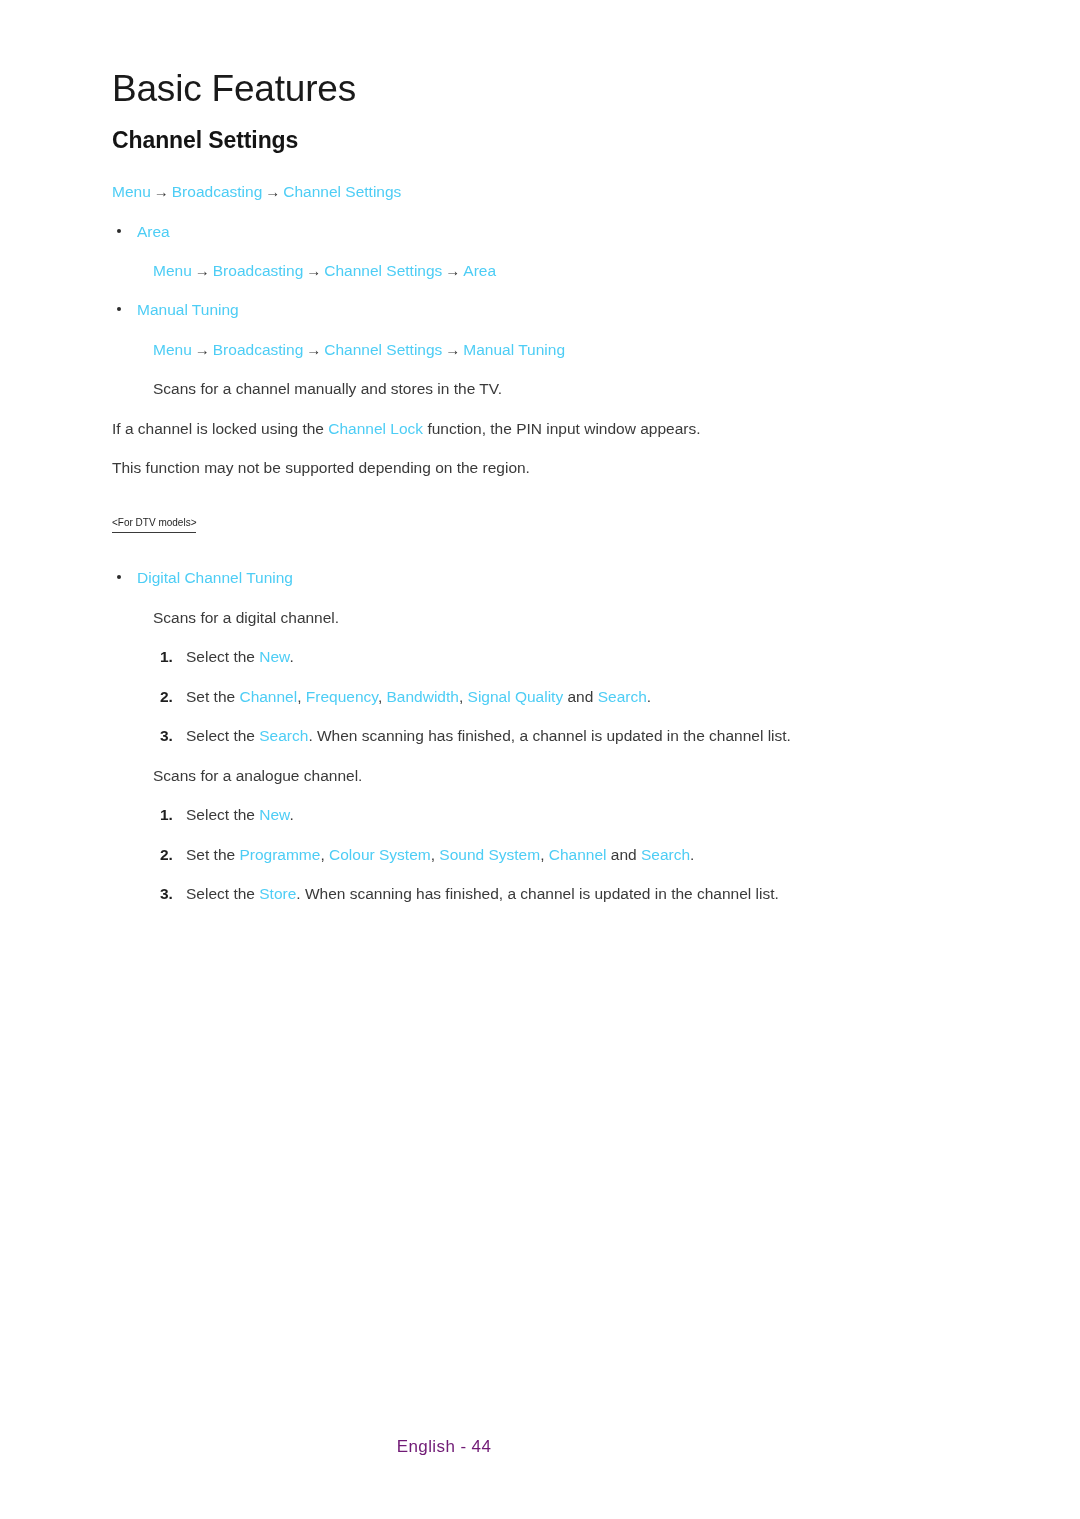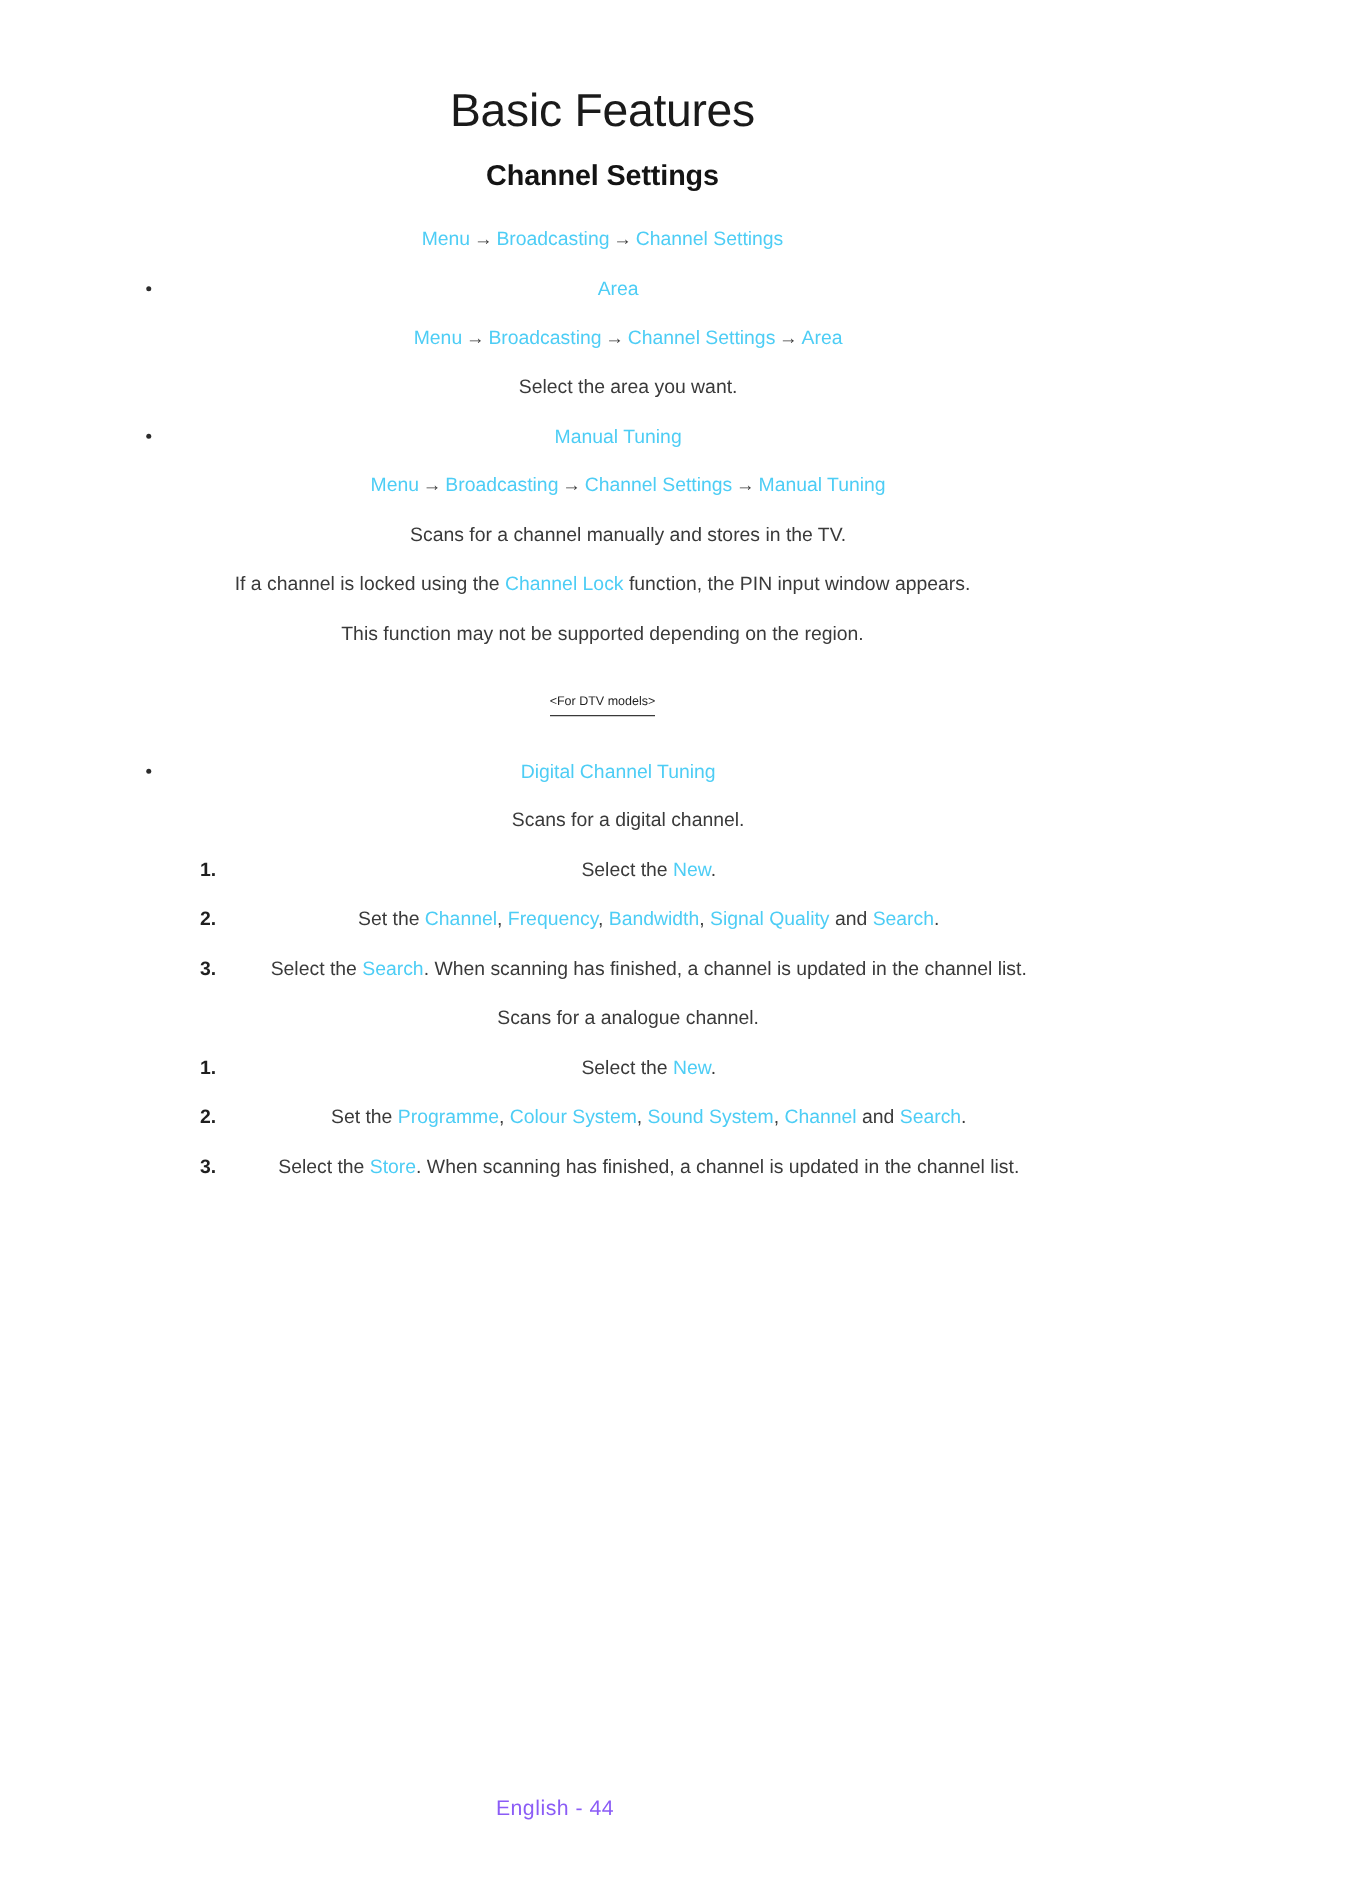--- a/index.html
+++ b/index.html
@@ -24,21 +24,20 @@
     height: 1519px;
     box-sizing: border-box;
     padding: 0;
   }
 
   .content {
     position: absolute;
     left: 112px;
     top: 68px;
     width: 740px;
-    text-align: center;
   }
 
   
   .chapter-title {
     font-size: 37px;
     font-weight: 400;
     line-height: 1.12;
     letter-spacing: -0.2px;
     color: #1a1a1a;
     margin: 0 0 18px 0;
@@ -132,40 +131,39 @@
   }
 
   
   .footer {
     position: absolute;
     left: 0;
     top: 1437px;
     width: 888px;
     text-align: center;
     font-size: 17px;
-    color: #8b5cf6;
+    color: #701a75;
     letter-spacing: 0.4px;
   }
 </style>
 </head>
 <body>
 
 <div class="page">
   <div class="content">
 
     <h1 class="chapter-title">Basic Features</h1>
 
     <h2 class="section-title">Channel Settings</h2>
 
     <div class="path"><span>Menu</span><span class="arrow">→</span><span>Broadcasting</span><span class="arrow">→</span><span>Channel Settings</span></div>
 
     <div>
         <div class="bullet-row"><span class="dot"></span><span class="bullet-label">Area</span></div>
         <div class="path indent-1"><span>Menu</span><span class="arrow">→</span><span>Broadcasting</span><span class="arrow">→</span><span>Channel Settings</span><span class="arrow">→</span><span>Area</span></div>
-        <div class="line indent-1">Select the area you want.</div>
         <div class="bullet-row"><span class="dot"></span><span class="bullet-label">Manual Tuning</span></div>
         <div class="path indent-1"><span>Menu</span><span class="arrow">→</span><span>Broadcasting</span><span class="arrow">→</span><span>Channel Settings</span><span class="arrow">→</span><span>Manual Tuning</span></div>
         <div class="line indent-1">Scans for a channel manually and stores in the TV.</div>
         <div class="line indent-2"><span>If a channel is locked using the </span><span class="hl">Channel Lock</span><span> function, the PIN input window appears.</span></div>
         <div class="line indent-2"><span>This function may not be supported depending on the region.</span></div>
       </div>
 
     <div class="model-note-wrap">
       <span class="model-note">&lt;For DTV models&gt;</span>
     </div>

